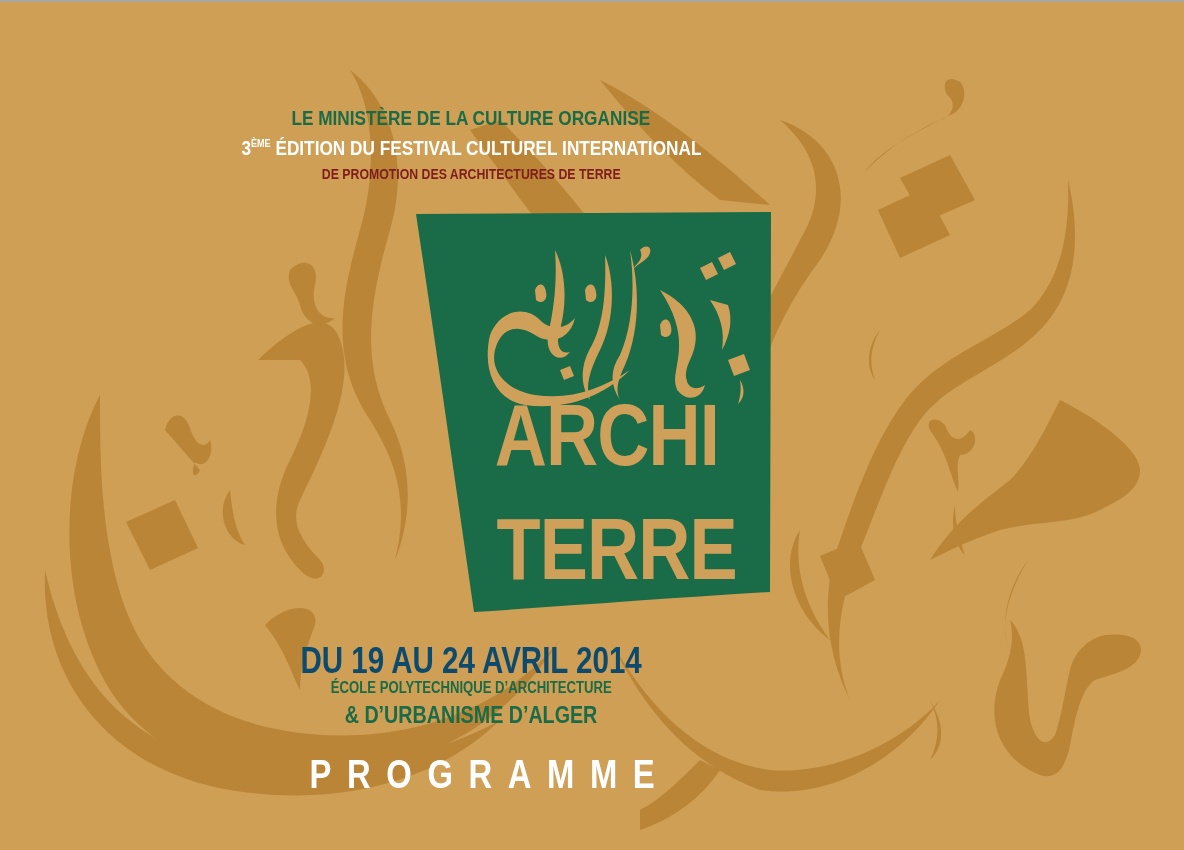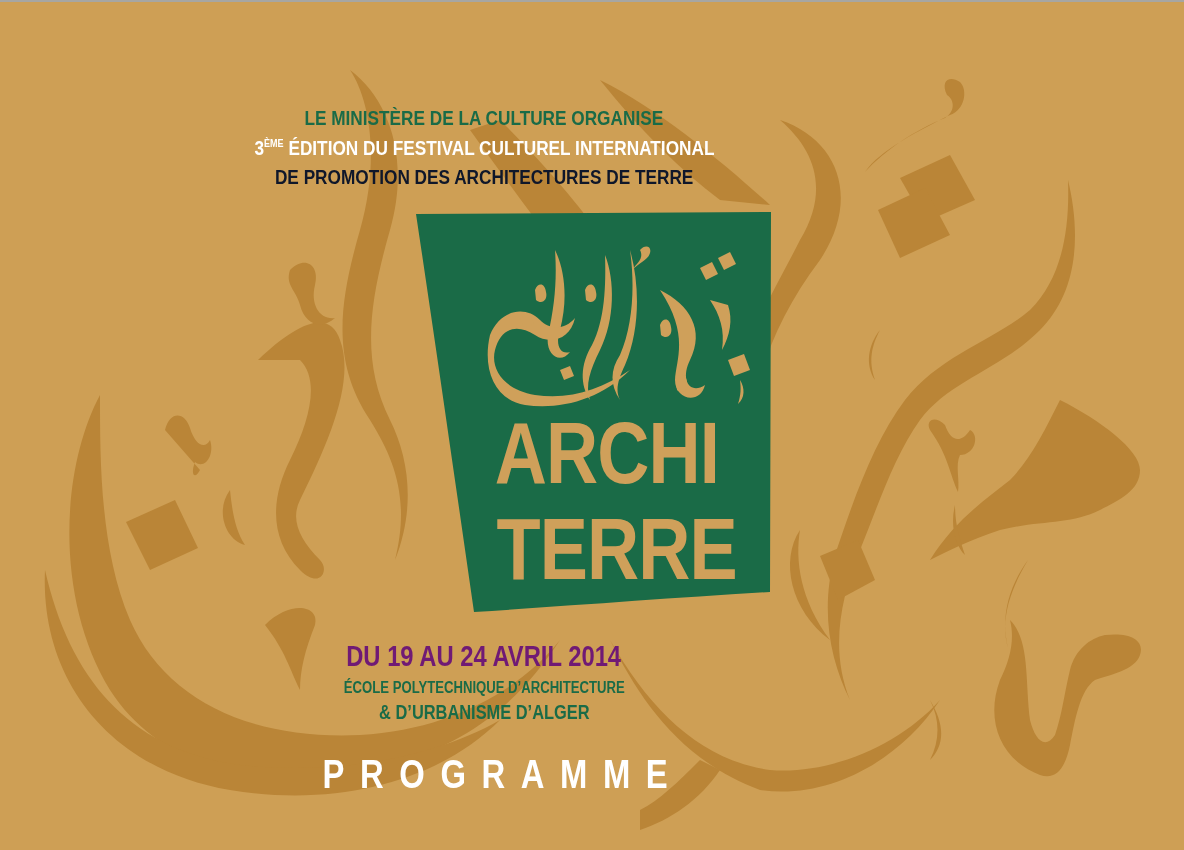--- a/index.html
+++ b/index.html
@@ -1,31 +1,31 @@
 <!DOCTYPE html>
 <html><head>
 <meta charset="utf-8">
 <style>
   html, body { margin:0; padding:0; }
   body { width:1184px; height:850px; overflow:hidden; background:#CE9F55; position:relative; font-family:"Liberation Sans", sans-serif; }
   .topline { position:absolute; left:0; top:0; width:1184px; height:2px; background:#A7A6A2; }
   .bg-cal { position:absolute; left:0; top:0; width:1184px; height:850px; }
-  .txt { position:absolute; left:16px; width:936px; text-align:center; font-weight:bold; white-space:nowrap; }
+  .txt { position:absolute; left:3px; width:936px; text-align:center; font-weight:bold; white-space:nowrap; }
   .cond { display:inline-block; transform:scaleX(0.82); transform-origin:center; }
   .l1 { top:106px; font-size:21px; color:#1A6B47; }
   .l2 { top:136px; font-size:21px; color:#FFFFFF; }
-  .l3 { top:165px; font-size:21px; color:#0f172a; }
+  .l3 { top:165px; font-size:15px; color:#7f1d1d; }
   .sup { font-size:11px; vertical-align:8px; }
   .panel { position:absolute; left:0; top:0; width:1184px; height:850px; }
   .logo-word { position:absolute; left:470px; width:268px; text-align:center; color:#CFA05A; font-weight:bold; font-size:88px; line-height:88px; letter-spacing:-1px; }
-  .w1 { top:409px; }
+  .w1 { top:391px; }
   .w2 { top:505px; }
-  .date { top:640px; font-size:29px; color:#701a75; }
+  .date { top:640px; font-size:36px; color:#0c4a6e; }
   .venue1 { top:679px; font-size:16px; color:#1A6B47; }
-  .venue2 { top:701px; font-size:20px; color:#1A6B47; }
+  .venue2 { top:701px; font-size:24px; color:#1A6B47; }
   .prog { top:752px; font-size:40px; color:#FFFFFF; letter-spacing:19px; padding-left:19px; }
 </style>
 </head>
 <body>
 
 <div class="topline"></div>
 
 <svg class="bg-cal" viewBox="0 0 1184 850" xmlns="http://www.w3.org/2000/svg">
   <g fill="#BA8537">
 

